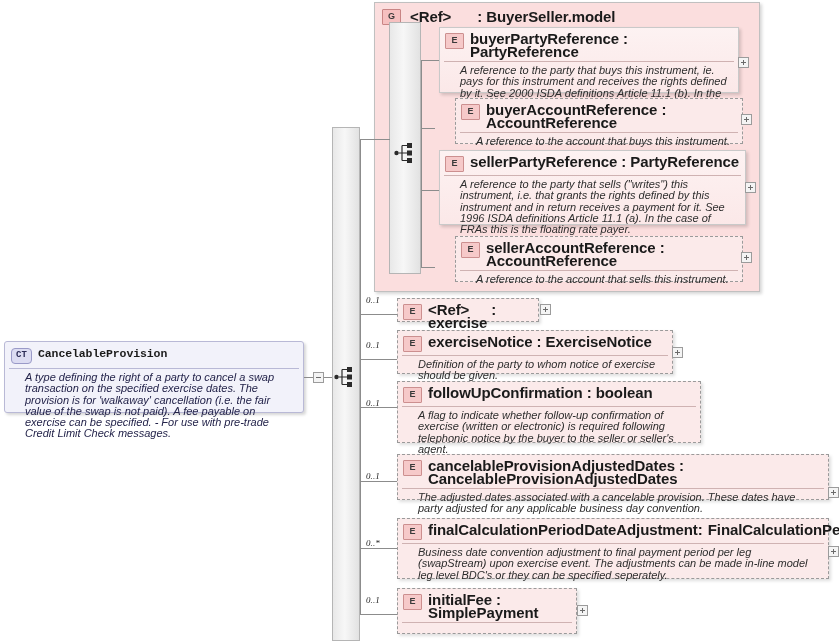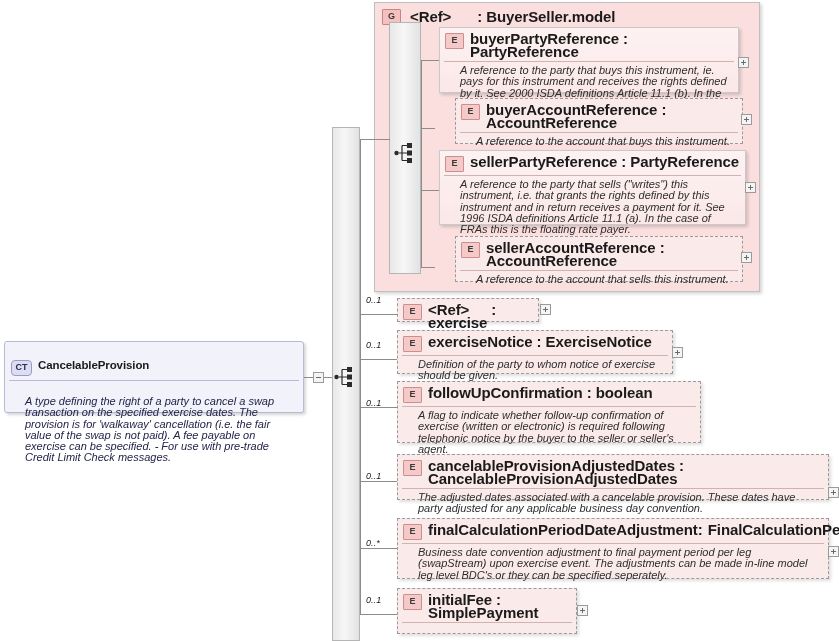--- a/index.html
+++ b/index.html
@@ -98,22 +98,23 @@
   .ctbox {
     position: absolute;
     box-sizing: border-box;
     background: #f2f2fa;
     border: 1px solid #b9b9d6;
     border-radius: 3px;
     box-shadow: 2px 2px 3px rgba(0,0,0,0.16);
   }
   .ctbox .node-head {
     border-bottom: 1px solid #b9b9d6;
-    margin: 12px 4px;
+    margin: 0 4px;
     padding: 5px 2px 4px 2px;
+    font-family: Liberation Mono, monospace;
   }
   .ctbox .title { font-size: 11.5px; }
   .ctbox .node-desc { color: #23234a; }
 
   
   .groupbox {
     position: absolute;
     box-sizing: border-box;
     background: #fbdede;
     border: 1px solid #c0c0c0;
@@ -177,20 +178,21 @@
   }
 
   
   .card {
     position: absolute;
     font-size: 9px;
     font-style: italic;
     color: #1d1d1d;
     white-space: nowrap;
     letter-spacing: 0.1px;
+    font-family: Liberation Serif, serif;
   }
 </style>
 </head>
 <body>
 
 <div id="canvas">
 
   <div class="groupbox" style="left:374px; top:2px; width:386px; height:290px;">
     <div class="group-head">
       <span class="badge g">G</span>

